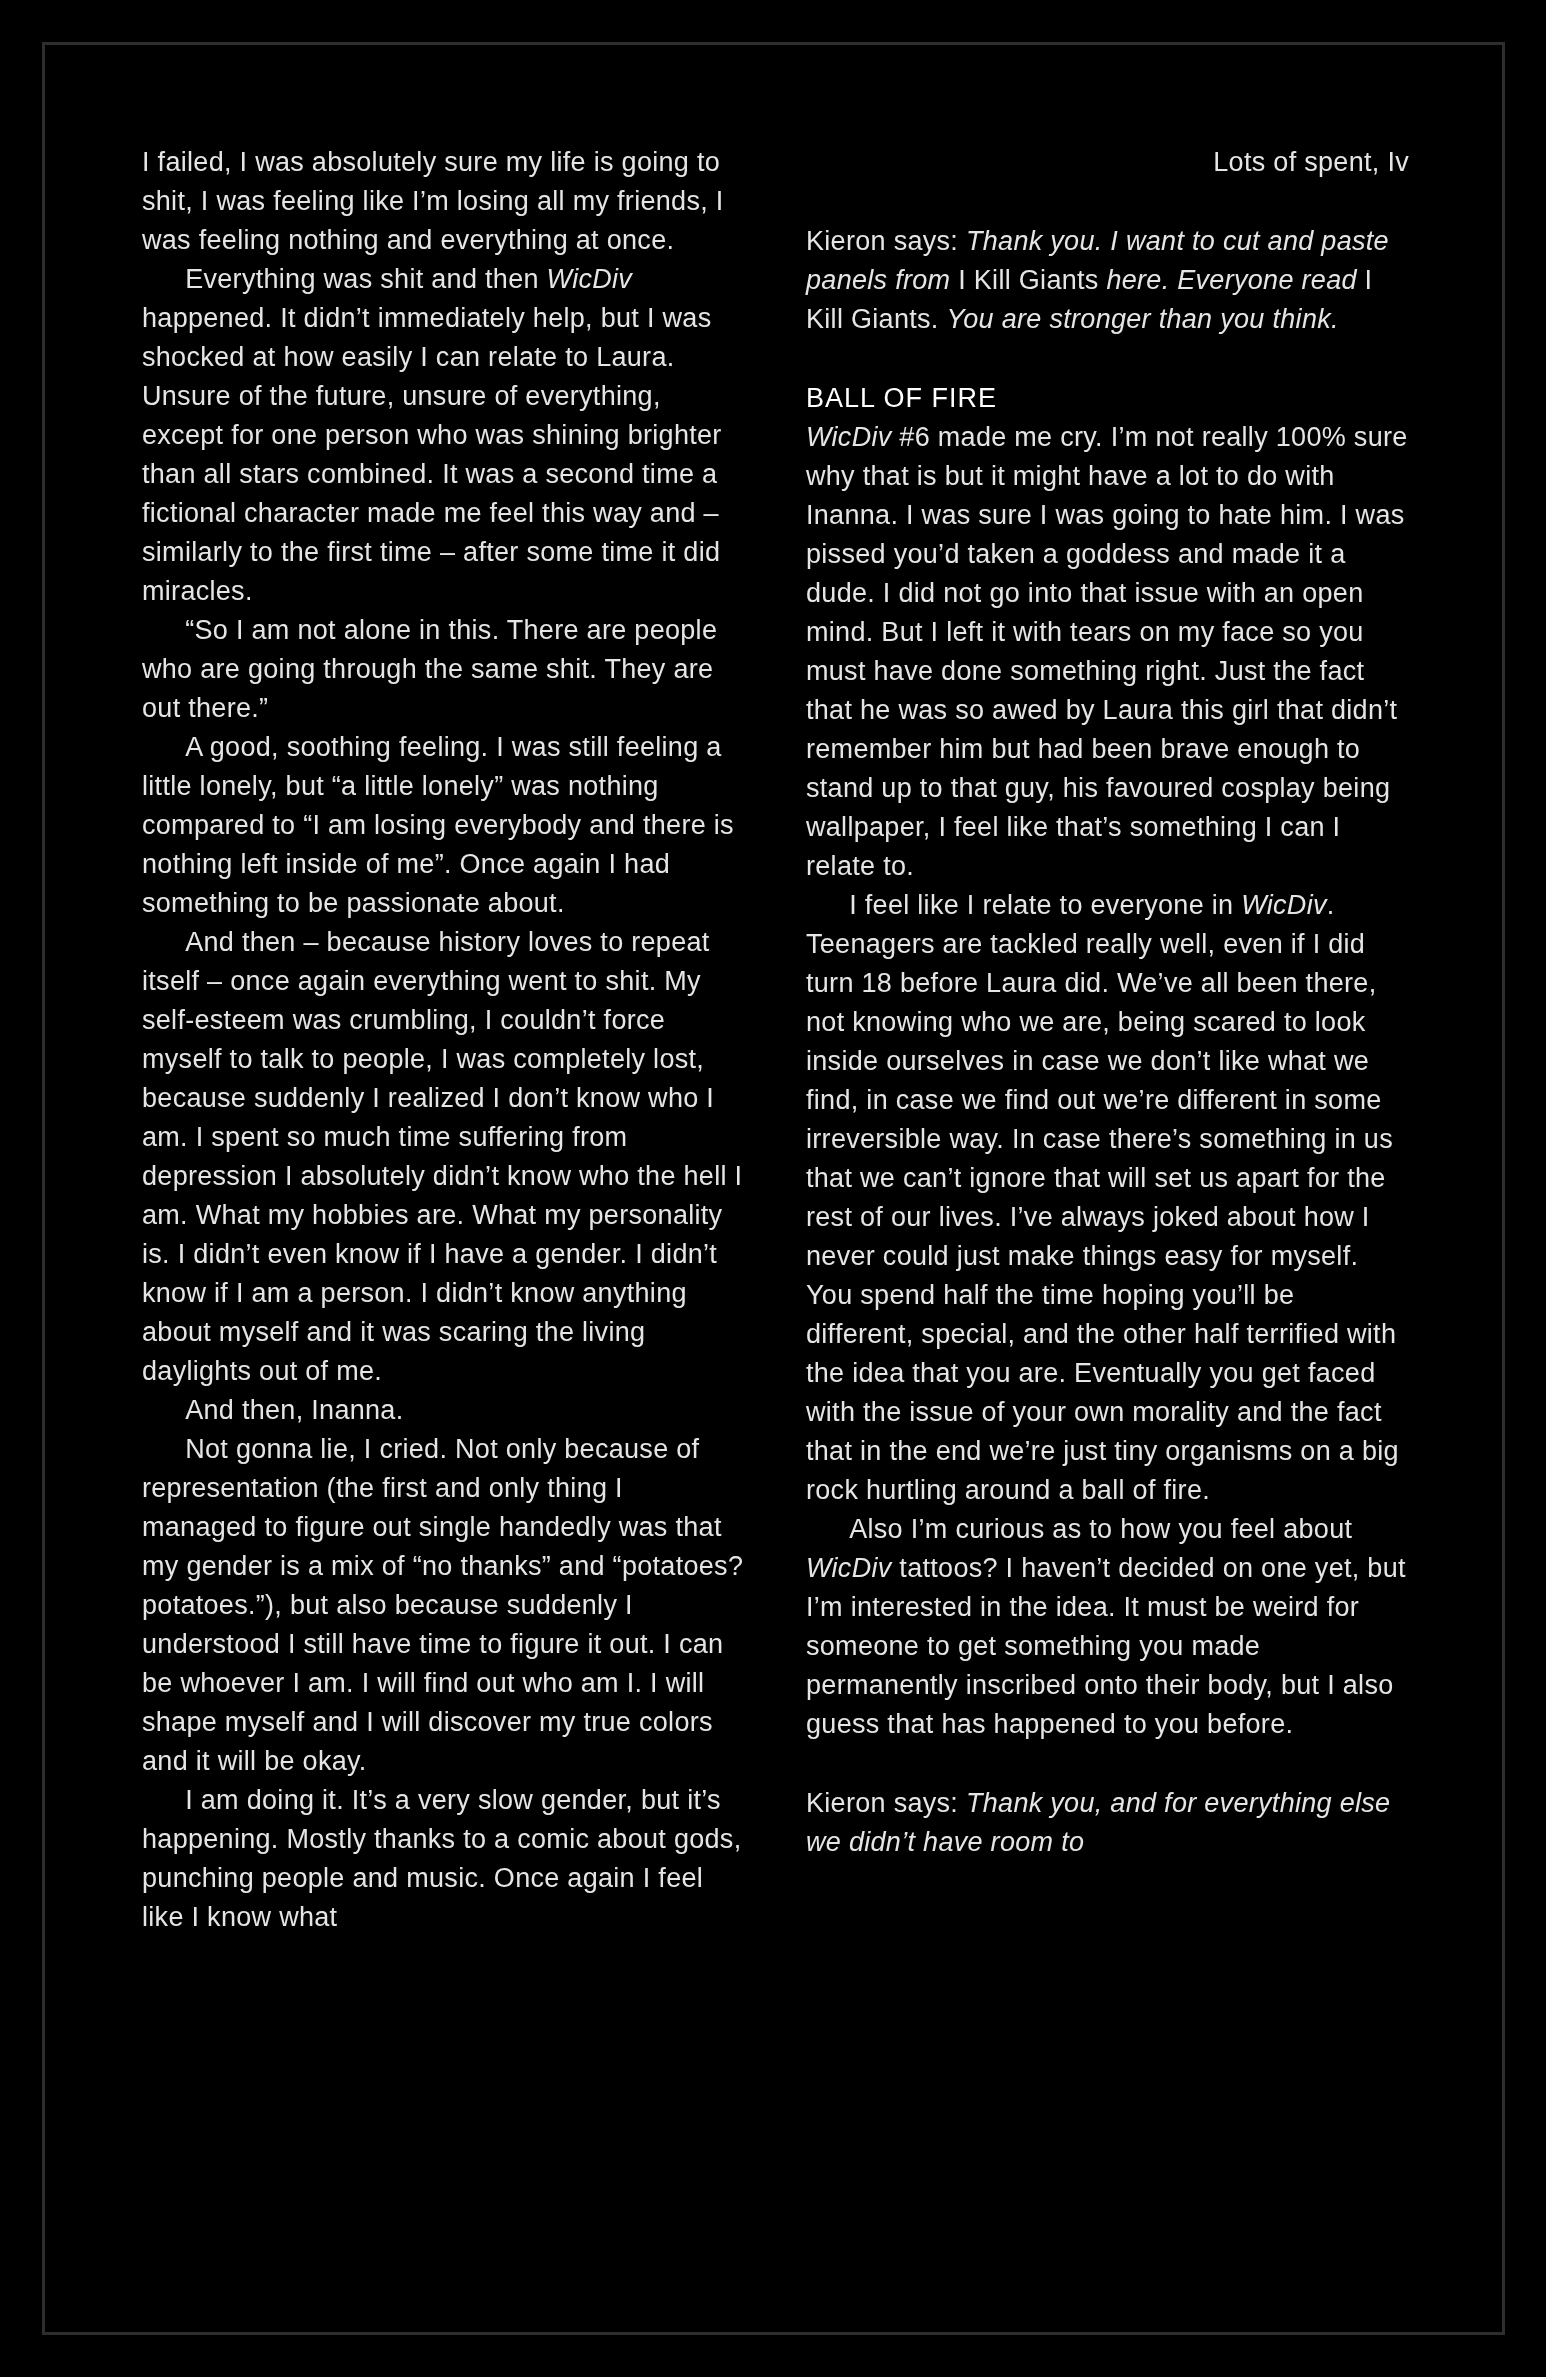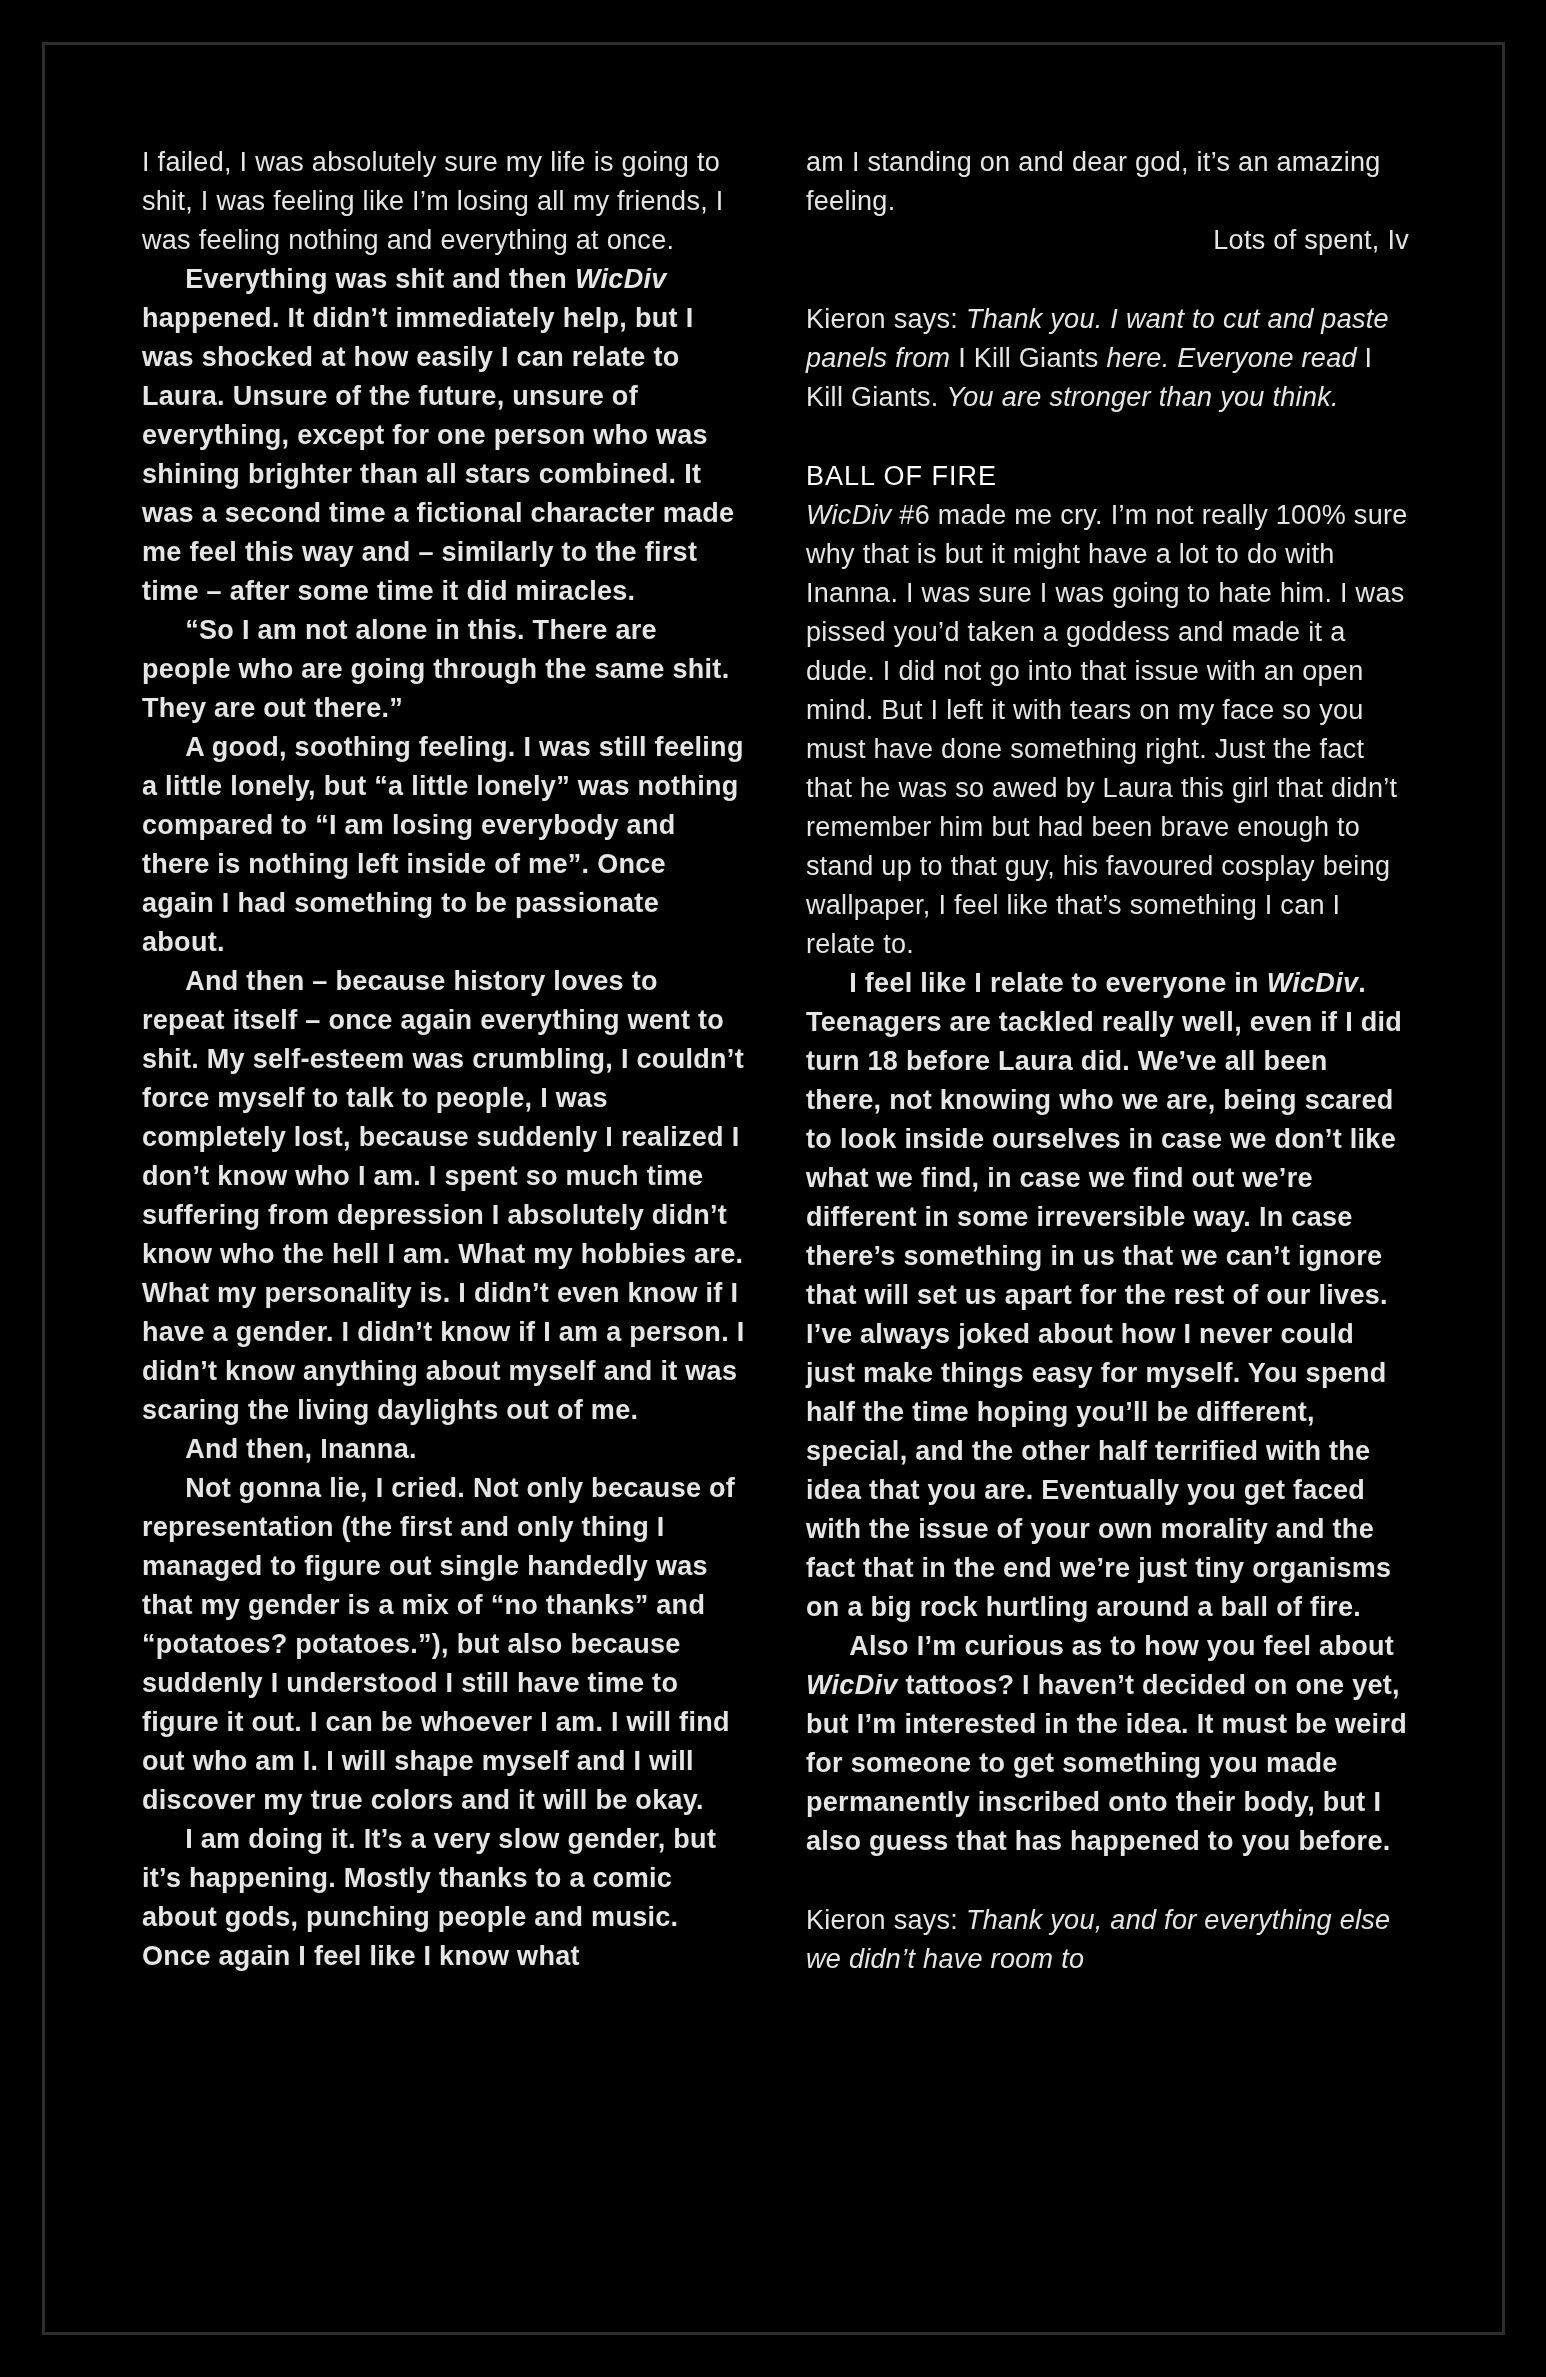--- a/index.html
+++ b/index.html
@@ -39,21 +39,20 @@
   .column {
     flex: 0 0 603px;
     width: 603px;
   }
   .column p {
     margin: 0;
     text-align: left;
   }
   .column p.indent {
     text-indent: 1.6em;
-    font-weight: bold;
   }
   .column p.gap-before {
     margin-top: 40px;
   }
   .column p.align-right {
     text-align: right;
   }
   .column p.section-header {
     letter-spacing: 1px;
     color: #ffffff;
@@ -72,21 +71,20 @@
         <p><span>I failed, I was absolutely sure my life is going to shit, I was feeling like I’m losing all my friends, I was feeling nothing and everything at once.</span></p>
         <p class="indent"><span>Everything was shit and then </span><span class="seg-italic">WicDiv</span><span> happened. It didn’t immediately help, but I was shocked at how easily I can relate to Laura. Unsure of the future, unsure of everything, except for one person who was shining brighter than all stars combined. It was a second time a fictional character made me feel this way and – similarly to the first time – after some time it did miracles.</span></p>
         <p class="indent"><span>“So I am not alone in this. There are people who are going through the same shit. They are out there.”</span></p>
         <p class="indent"><span>A good, soothing feeling. I was still feeling a little lonely, but “a little lonely” was nothing compared to “I am losing everybody and there is nothing left inside of me”. Once again I had something to be passionate about.</span></p>
         <p class="indent"><span>And then – because history loves to repeat itself – once again everything went to shit. My self-esteem was crumbling, I couldn’t force myself to talk to people, I was completely lost, because suddenly I realized I don’t know who I am. I spent so much time suffering from depression I absolutely didn’t know who the hell I am. What my hobbies are. What my personality is. I didn’t even know if I have a gender. I didn’t know if I am a person. I didn’t know anything about myself and it was scaring the living daylights out of me.</span></p>
         <p class="indent"><span>And then, Inanna.</span></p>
         <p class="indent"><span>Not gonna lie, I cried. Not only because of representation (the first and only thing I managed to figure out single handedly was that my gender is a mix of “no thanks” and “potatoes? potatoes.”), but also because suddenly I understood I still have time to figure it out. I can be whoever I am. I will find out who am I. I will shape myself and I will discover my true colors and it will be okay.</span></p>
         <p class="indent"><span>I am doing it. It’s a very slow gender, but it’s happening. Mostly thanks to a comic about gods, punching people and music. Once again I feel like I know what</span></p>
       </div>
     <div class="column" id="col-right">
-        <p><span>am I standing on and dear god, it’s an amazing feeling.</span></p>
         <p class="align-right"><span>Lots of spent, Iv</span></p>
         <p class="gap-before"><span>Kieron says: </span><span class="seg-italic">Thank you. I want to cut and paste panels from </span><span>I Kill Giants </span><span class="seg-italic">here. Everyone read </span><span>I Kill Giants. </span><span class="seg-italic">You are stronger than you think.</span></p>
         <p class="gap-before section-header"><span>BALL OF FIRE</span></p>
         <p><span class="seg-italic">WicDiv</span><span> #6 made me cry. I’m not really 100% sure why that is but it might have a lot to do with Inanna. I was sure I was going to hate him. I was pissed you’d taken a goddess and made it a dude. I did not go into that issue with an open mind. But I left it with tears on my face so you must have done something right. Just the fact that he was so awed by Laura this girl that didn’t remember him but had been brave enough to stand up to that guy, his favoured cosplay being wallpaper, I feel like that’s something I can I relate to.</span></p>
         <p class="indent"><span>I feel like I relate to everyone in </span><span class="seg-italic">WicDiv</span><span>. Teenagers are tackled really well, even if I did turn 18 before Laura did. We’ve all been there, not knowing who we are, being scared to look inside ourselves in case we don’t like what we find, in case we find out we’re different in some irreversible way. In case there’s something in us that we can’t ignore that will set us apart for the rest of our lives. I’ve always joked about how I never could just make things easy for myself. You spend half the time hoping you’ll be different, special, and the other half terrified with the idea that you are. Eventually you get faced with the issue of your own morality and the fact that in the end we’re just tiny organisms on a big rock hurtling around a ball of fire.</span></p>
         <p class="indent"><span>Also I’m curious as to how you feel about </span><span class="seg-italic">WicDiv</span><span> tattoos? I haven’t decided on one yet, but I’m interested in the idea. It must be weird for someone to get something you made permanently inscribed onto their body, but I also guess that has happened to you before.</span></p>
         <p class="gap-before"><span>Kieron says: </span><span class="seg-italic">Thank you, and for everything else we didn’t have room to</span></p>
       </div>
   </div>
 </div>

